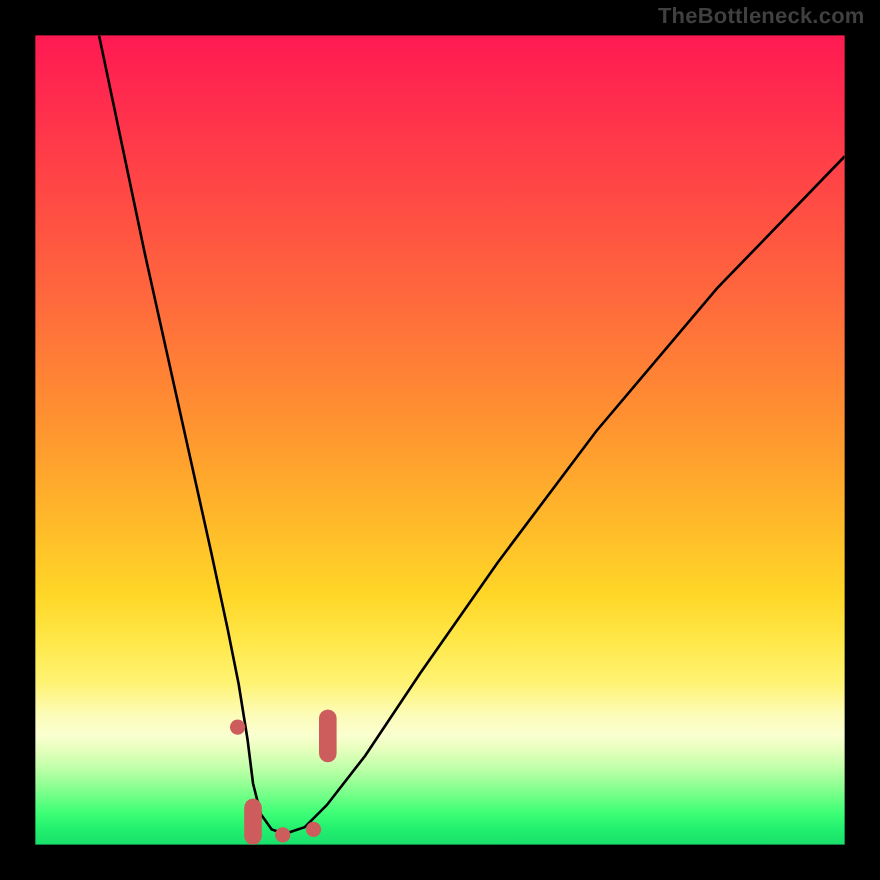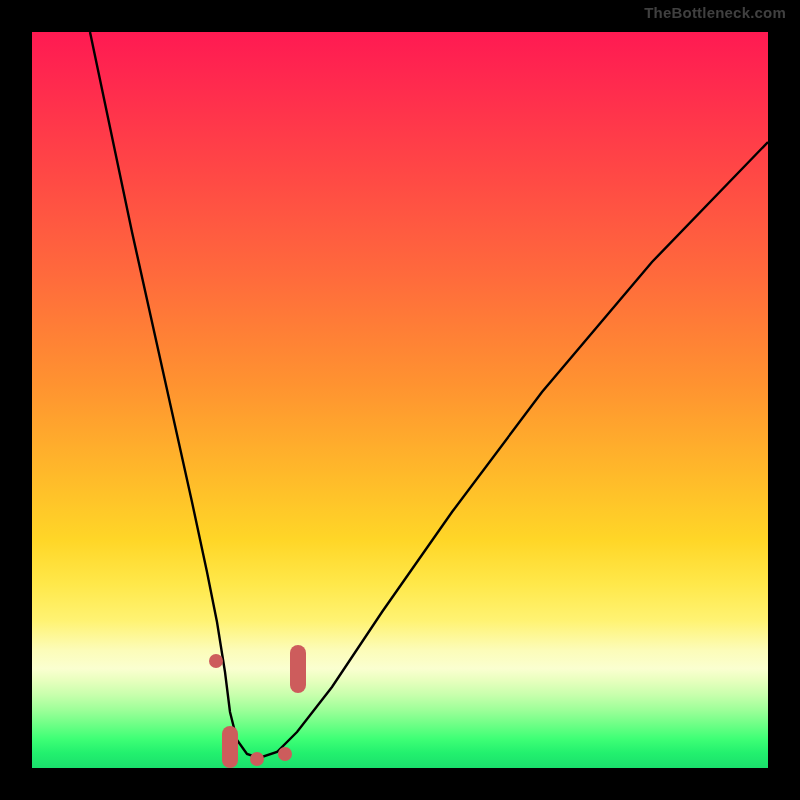--- a/index.html
+++ b/index.html
@@ -14,21 +14,21 @@
     position: relative;
     width: 800px;
     height: 800px;
     background: #000;
   }
   .watermark {
     position: absolute;
     top: 4px;
     right: 14px;
     color: #404040;
-    font-size: 15px;
+    font-size: 20px;
     font-weight: 600;
     letter-spacing: 0.2px;
     z-index: 10;
   }
   .plot-area {
     position: absolute;
     left: 32px;
     top: 32px;
     width: 736px;
     height: 736px;

